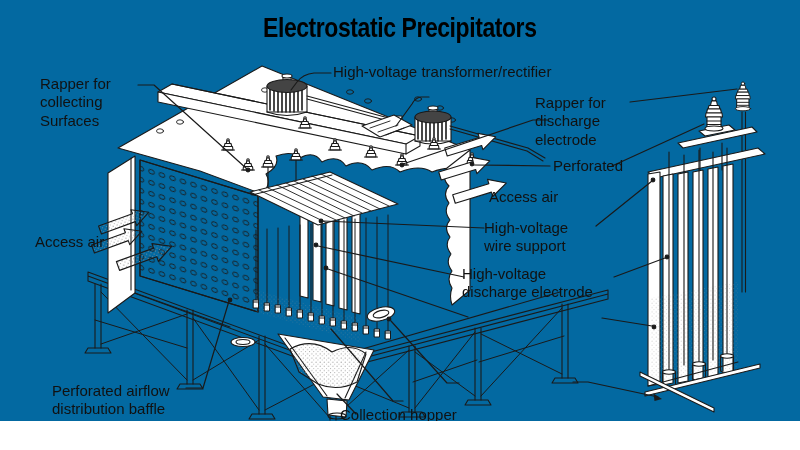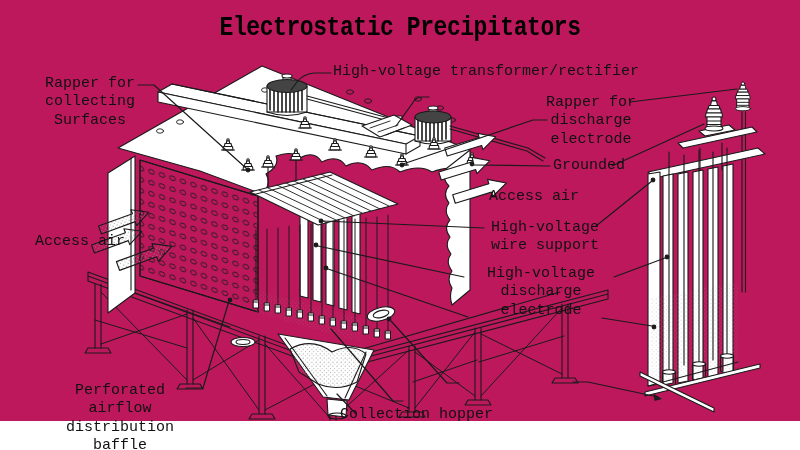--- a/index.html
+++ b/index.html
@@ -1,21 +1,21 @@
 <!DOCTYPE html>
 <html><head>
 <meta charset="utf-8">
 <style>
   html,body{margin:0;padding:0;background:#fff;}
-  #stage{position:relative;width:800px;height:450px;background:#be185d;overflow:hidden;
-         font-family:Liberation Mono, monospace;}
+  #stage{position:relative;width:800px;height:450px;background:#0369a1;overflow:hidden;
+         font-family:Liberation Sans, sans-serif;}
   #art{position:absolute;left:0;top:0;z-index:1;}
   .lbl{position:absolute;z-index:2;font-size:15px;line-height:1.22;color:#111;
        white-space:pre-line;text-align:center;}
-  .ctr{text-align:center;}
+  .ctr{text-align:left;}
   #title{position:absolute;left:0;right:0;top:12px;text-align:center;z-index:2;}
   #title span{display:inline-block;font-size:28px;font-weight:bold;color:#000;
               transform:scaleX(.82);transform-origin:center;letter-spacing:-.5px;}
   #lbl-wire-weight .faded{color:#b9b9b9;}
   #lbl-collection-hopper{height:15px;overflow:hidden;}
 </style>
 </head>
 <body>
 
 <div id="stage">
@@ -290,21 +290,21 @@
 collecting
 Surfaces</div>
 
 <div class="lbl" style="left:333px;top:63px">High-voltage transformer/rectifier</div>
 
 
 <div class="lbl ctr" style="left:535px;top:94px;width:112px">Rapper for
 discharge
 electrode</div>
 
-<div class="lbl" style="left:553px;top:157px">Grounded</div>
+<div class="lbl" style="left:553px;top:157px">Perforated</div>
 
 <div class="lbl" style="left:489px;top:188px">Access air</div>
 
 <div class="lbl" style="left:35px;top:233px">Access air</div>
 
 <div class="lbl ctr" style="left:484px;top:219px;width:122px">High-voltage
 wire support</div>
 
 <div class="lbl ctr" style="left:462px;top:265px;width:158px">High-voltage
 discharge electrode</div>

